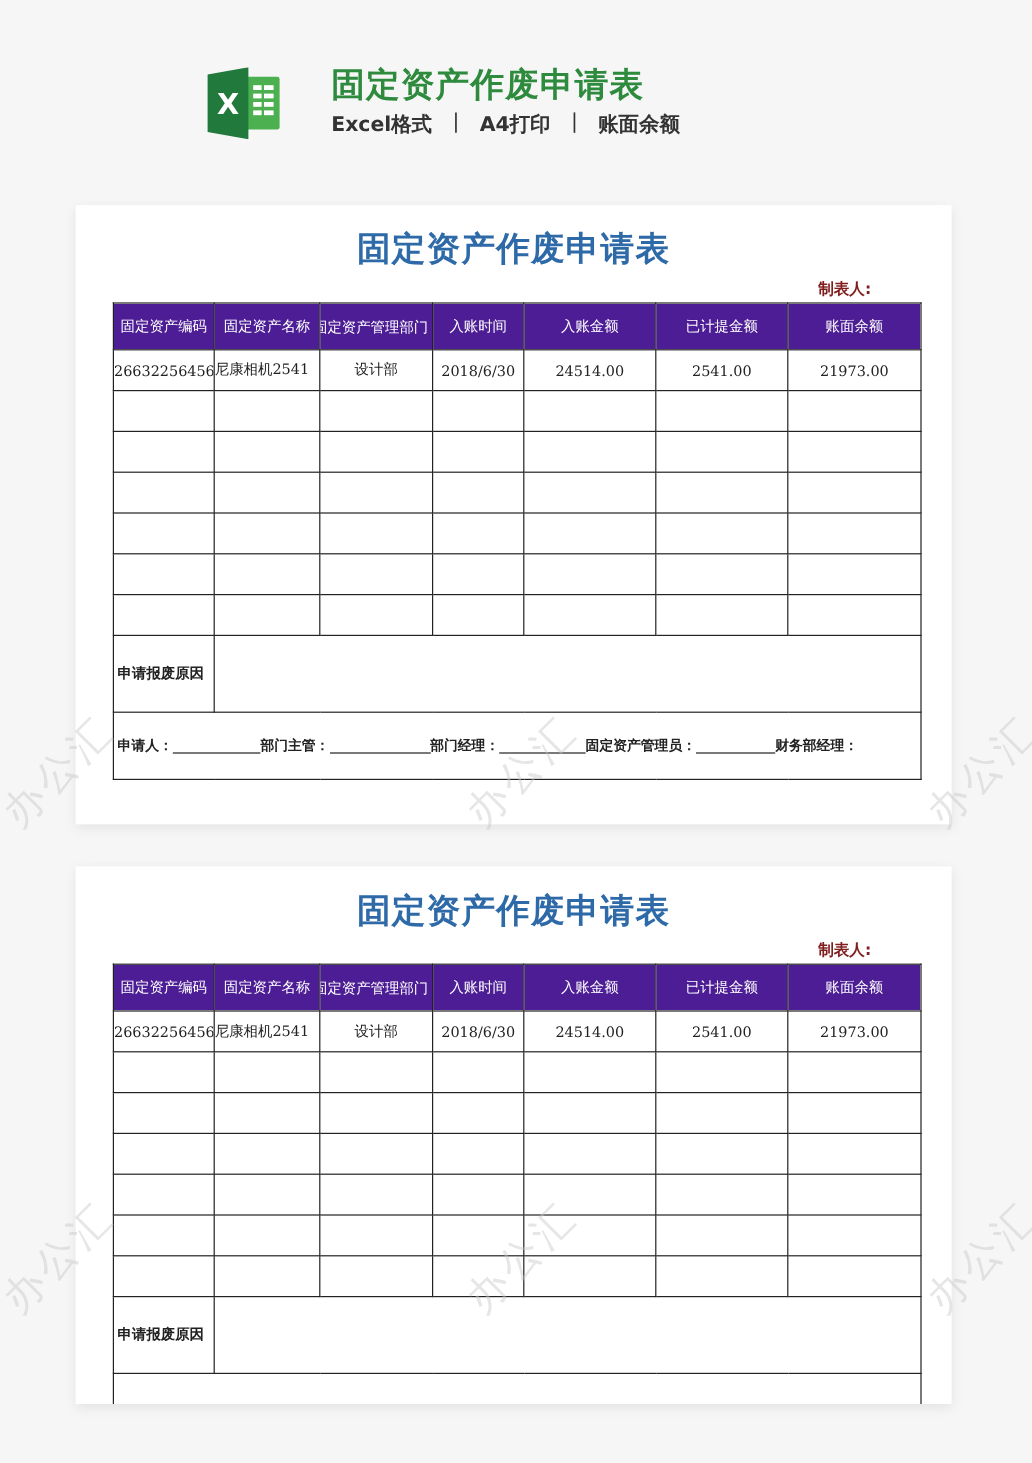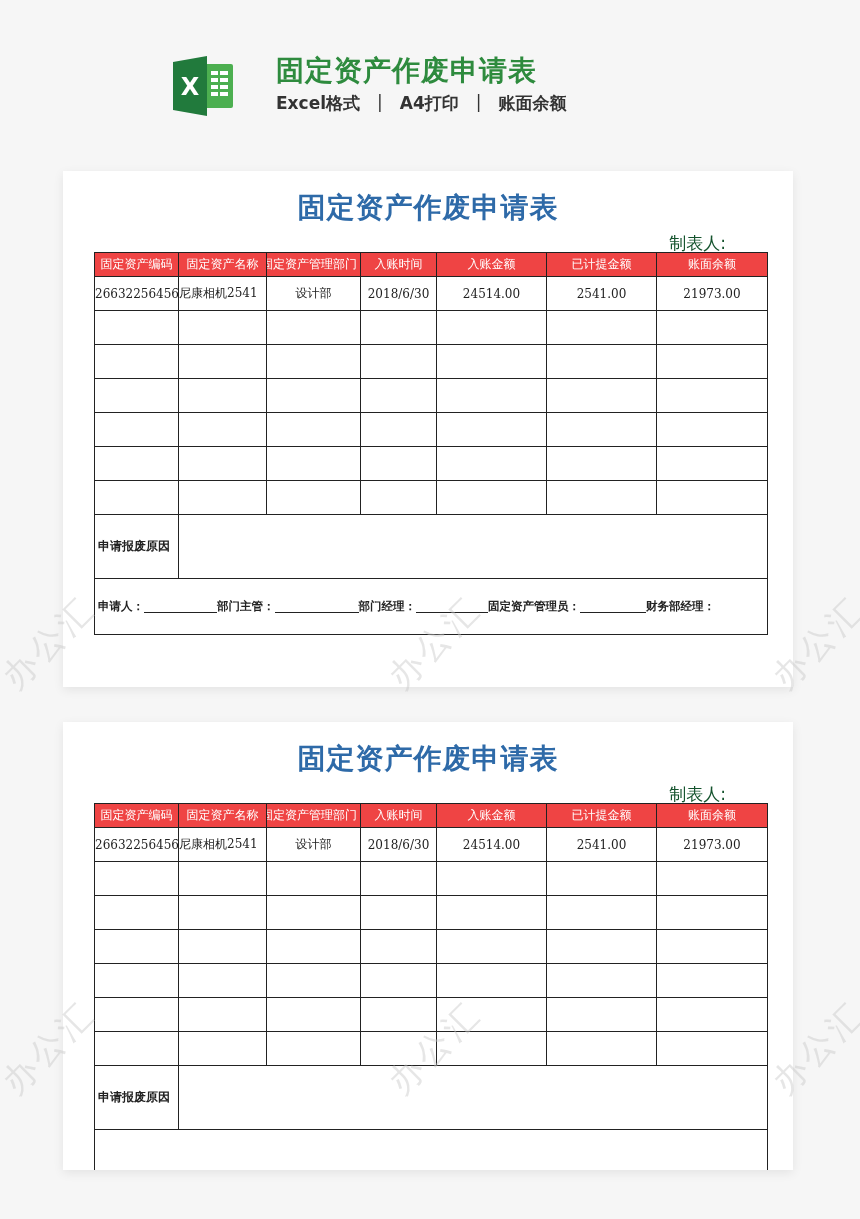--- a/index.html
+++ b/index.html
@@ -27,33 +27,33 @@
     overflow: hidden;
   }
   .sheet1 { top: 171px; height: 516px; }
   .sheet2 { top: 722px; height: 448px; }
 
   .sheet-title {
     position: absolute; left: 0; width: 100%; top: 18px; text-align: center;
     font-size: 28px; font-weight: bold; color: #2e6aa8; letter-spacing: 1px;
   }
   .maker {
-    position: absolute; right: 67px; top: 61px; font-size: 17px; color: #14532d;
+    position: absolute; right: 67px; top: 61px; font-size: 13px; color: #7f1d1d; font-weight: bold;
   }
   table.form {
     position: absolute; left: 31px; top: 81px; width: 673px;
     border-collapse: collapse; table-layout: fixed;
     font-family: "DejaVu Serif", "Liberation Serif", serif;
   }
   table.form td, table.form th {
     border: 1.3px solid #222; font-size: 12px; color: #222; text-align: center;
     white-space: nowrap; overflow: hidden; padding: 0 2px;
   }
   table.form th {
-    background: #ef4444; color: #fff; font-weight: normal; height: 24px;
+    background: #4c1d95; color: #fff; font-weight: normal; height: 39px;
     font-family: "DejaVu Sans", "Liberation Sans", sans-serif; font-size: 12px;
     text-overflow: clip;
   }
   table.form td.data { height: 34px; }
   table.form td.left { text-align: left; padding-left: 0; }
   table.form td.reason-label {
     height: 64px; font-weight: bold; text-align: left; padding-left: 3px;
     font-family: "DejaVu Sans", "Liberation Sans", sans-serif;
   }
   table.form td.sign {

